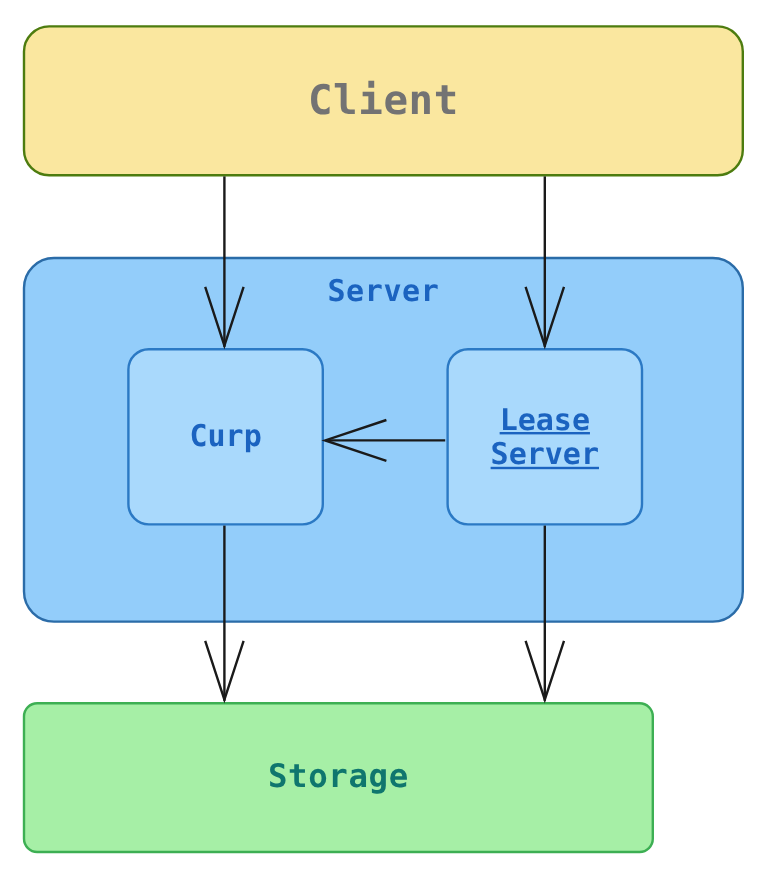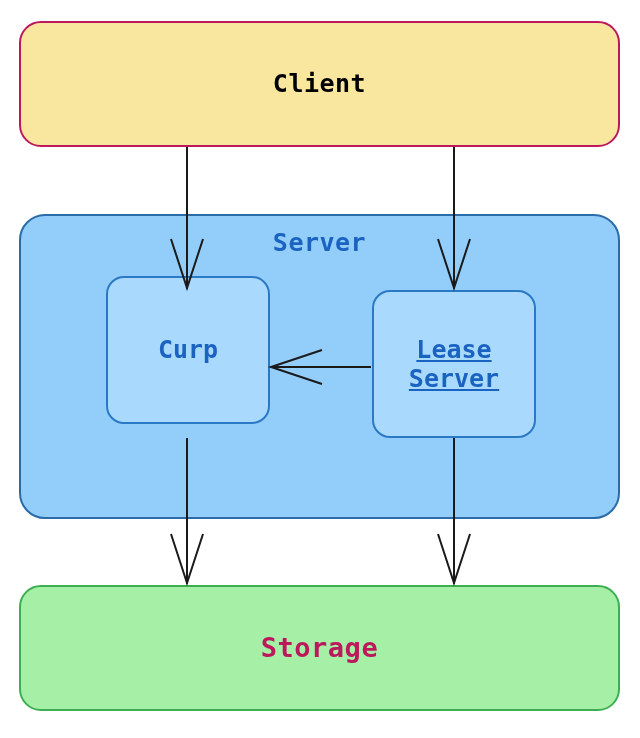--- a/index.html
+++ b/index.html
@@ -34,24 +34,24 @@
     white-space: pre-line;
   }
 
   
   #client-node {
     left: 19px;
     top: 21px;
     width: 601px;
     height: 126px;
     background: #FAE79F;
-    border: 2px solid #be185d;
+    border: 2px solid #4d7c0f;
     border-radius: 22px;
-    color: #000000;
-    font-size: 25px;
+    color: #737373;
+    font-size: 34px;
     letter-spacing: 0.5px;
   }
 
   
   #server-cluster {
     left: 19px;
     top: 214px;
     width: 601px;
     height: 305px;
     background: #93CDFA;
@@ -74,42 +74,42 @@
   
   .service-node {
     background: #A9D9FC;
     border: 2px solid #2B79C4;
     border-radius: 18px;
     color: #1B63C0;
     font-size: 25px;
   }
   #curp-node {
     left: 106px;
-    top: 276px;
+    top: 290px;
     width: 164px;
     height: 148px;
   }
   #lease-server-node {
     left: 372px;
     top: 290px;
     width: 164px;
     height: 148px;
     text-decoration: underline;
   }
 
   
   #storage-node {
     left: 19px;
     top: 585px;
-    width: 601px;
+    width: 526px;
     height: 126px;
     background: #A6EFA6;
     border: 2px solid #3DAF53;
-    border-radius: 22px;
-    color: #be185d;
+    border-radius: 12px;
+    color: #0f766e;
     font-size: 27px;
     letter-spacing: 0.5px;
   }
 
   
   #connectors {
     position: absolute;
     left: 0;
     top: 0;
     width: 640px;

